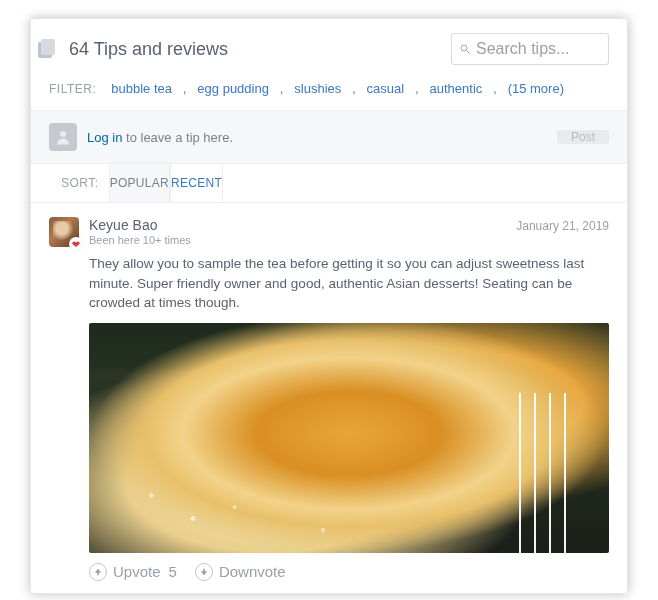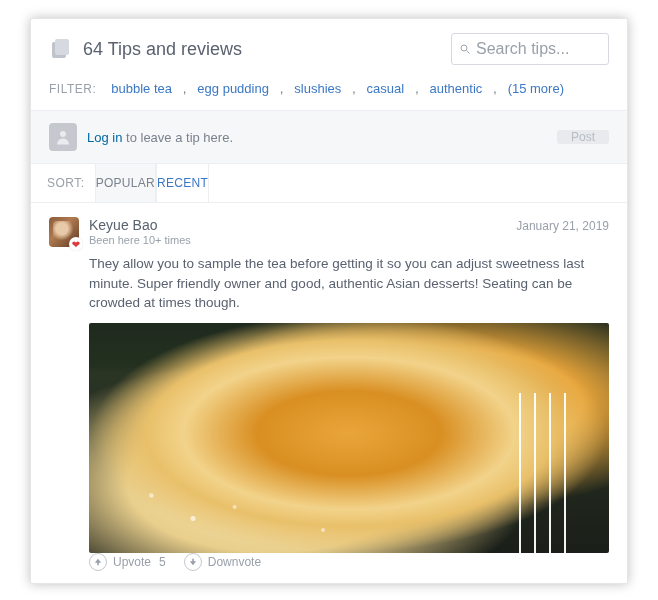--- a/index.html
+++ b/index.html
@@ -13,21 +13,21 @@
   .card {
     width: 598px;
     background: #fff;
     border: 1px solid #e6e6e6;
     box-shadow: 0 0 12px rgba(0,0,0,0.25);
     border-radius: 2px;
   }
   .header {
     display: flex;
     align-items: center;
-    padding: 14px 18px 10px 18px;
+    padding: 14px 18px 10px 4px;
   }
   .tips-icon {
     width: 24px; height: 24px;
     margin-right: 10px;
     color: #bfc4cc;
   }
   .heading {
     font-size: 18px;
     font-weight: 400;
     color: #5a6270;
@@ -99,21 +99,21 @@
     border-radius: 3px;
     cursor: not-allowed;
   }
   .sort-row {
     display: flex;
     align-items: center;
     font-size: 12px;
     color: #9aa0aa;
     border-bottom: 1px solid #eceef1;
   }
-  .sort-label { padding: 12px 10px 12px 16px; letter-spacing: 0.5px;}
+  .sort-label { padding: 12px 10px 12px 30px; letter-spacing: 0.5px;}
   .sort-tab {
     padding: 12px 0;
     font-size: 12px;
     letter-spacing: 0.3px;
     cursor: pointer;
     color: #3b78c4;
     border-right: 1px solid #eceef1;
     border-left: 1px solid #eceef1;
   }
   .sort-tab.active {
@@ -185,21 +185,22 @@
     background:
       radial-gradient(circle at 20% 85%, rgba(255,255,255,0.65) 2px, transparent 3px),
       radial-gradient(circle at 28% 80%, rgba(255,255,255,0.5) 1.5px, transparent 2.5px),
       radial-gradient(circle at 12% 75%, rgba(255,255,255,0.55) 1.8px, transparent 2.8px),
       radial-gradient(circle at 45% 90%, rgba(255,255,255,0.5) 1.5px, transparent 2.5px);
   }
   .vote-row {
     display: flex;
     align-items: center;
     gap: 18px;
-    font-size: 12px;
+    margin-top: 10px;
+    font-size: 15px;
     color: #9aa0aa;
   }
   .vote-btn {
     display: flex;
     align-items: center;
     gap: 6px;
     cursor: pointer;
   }
   .vote-circle {
     width: 18px; height: 18px;

